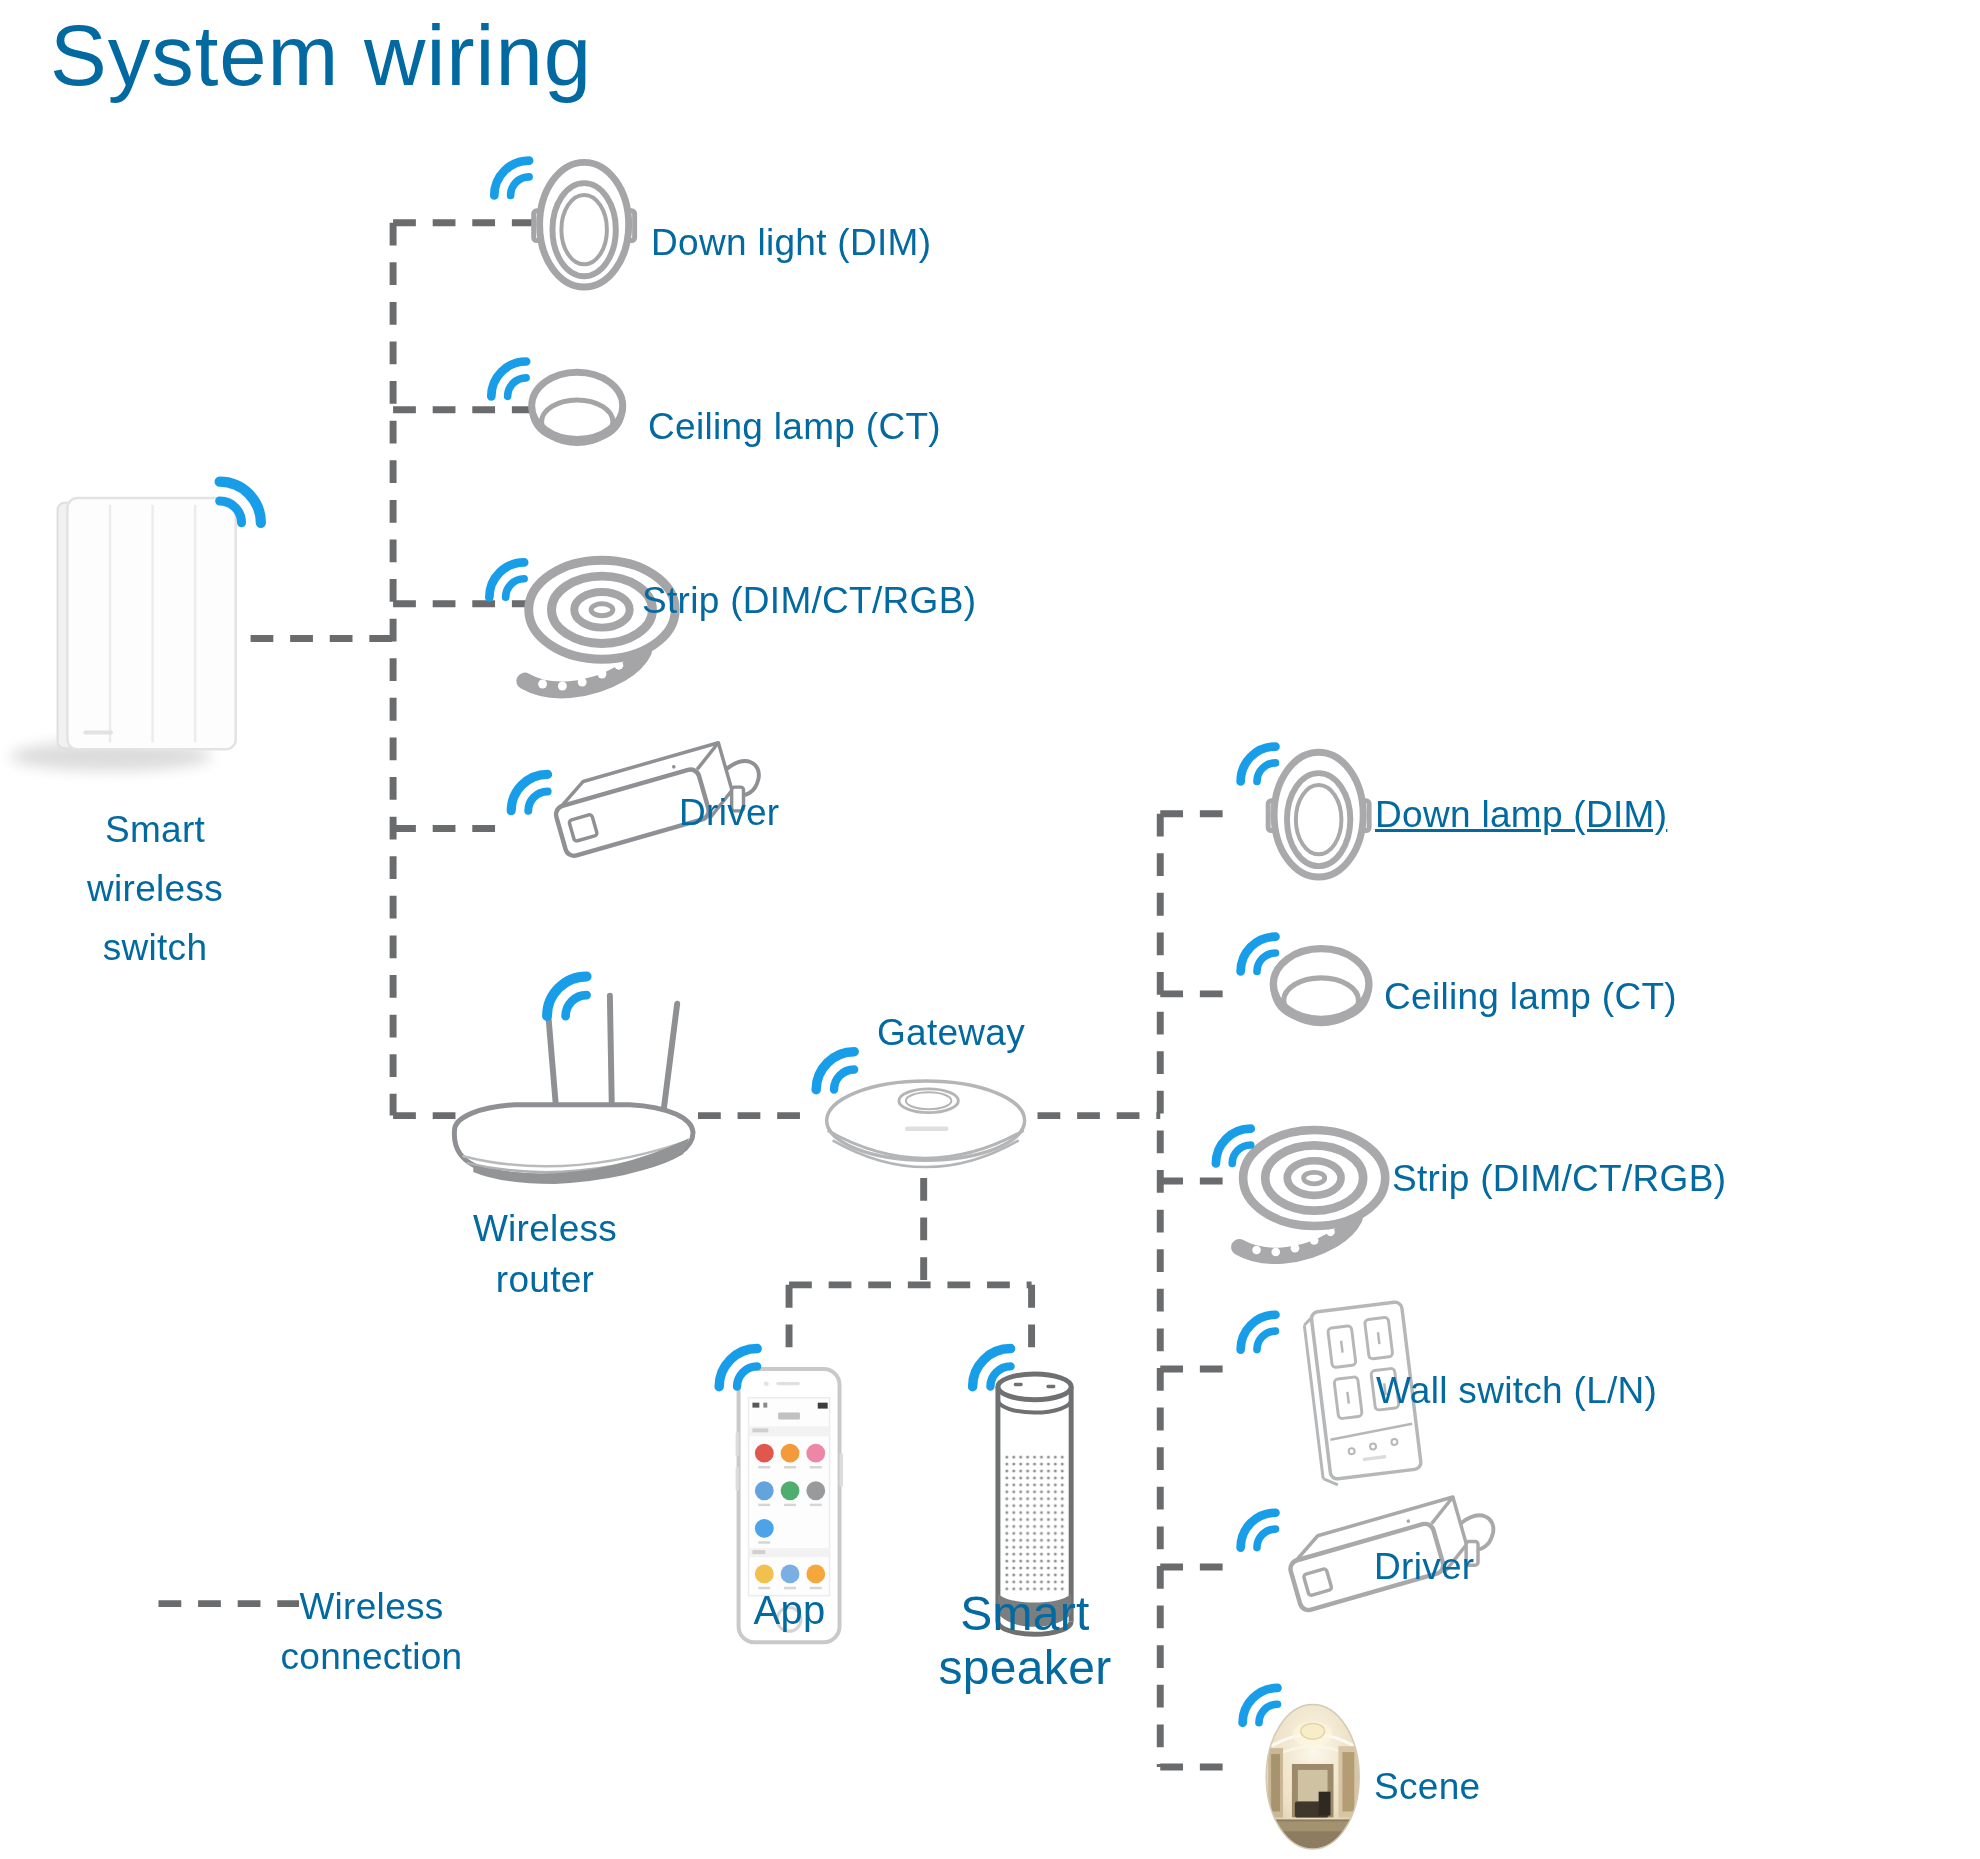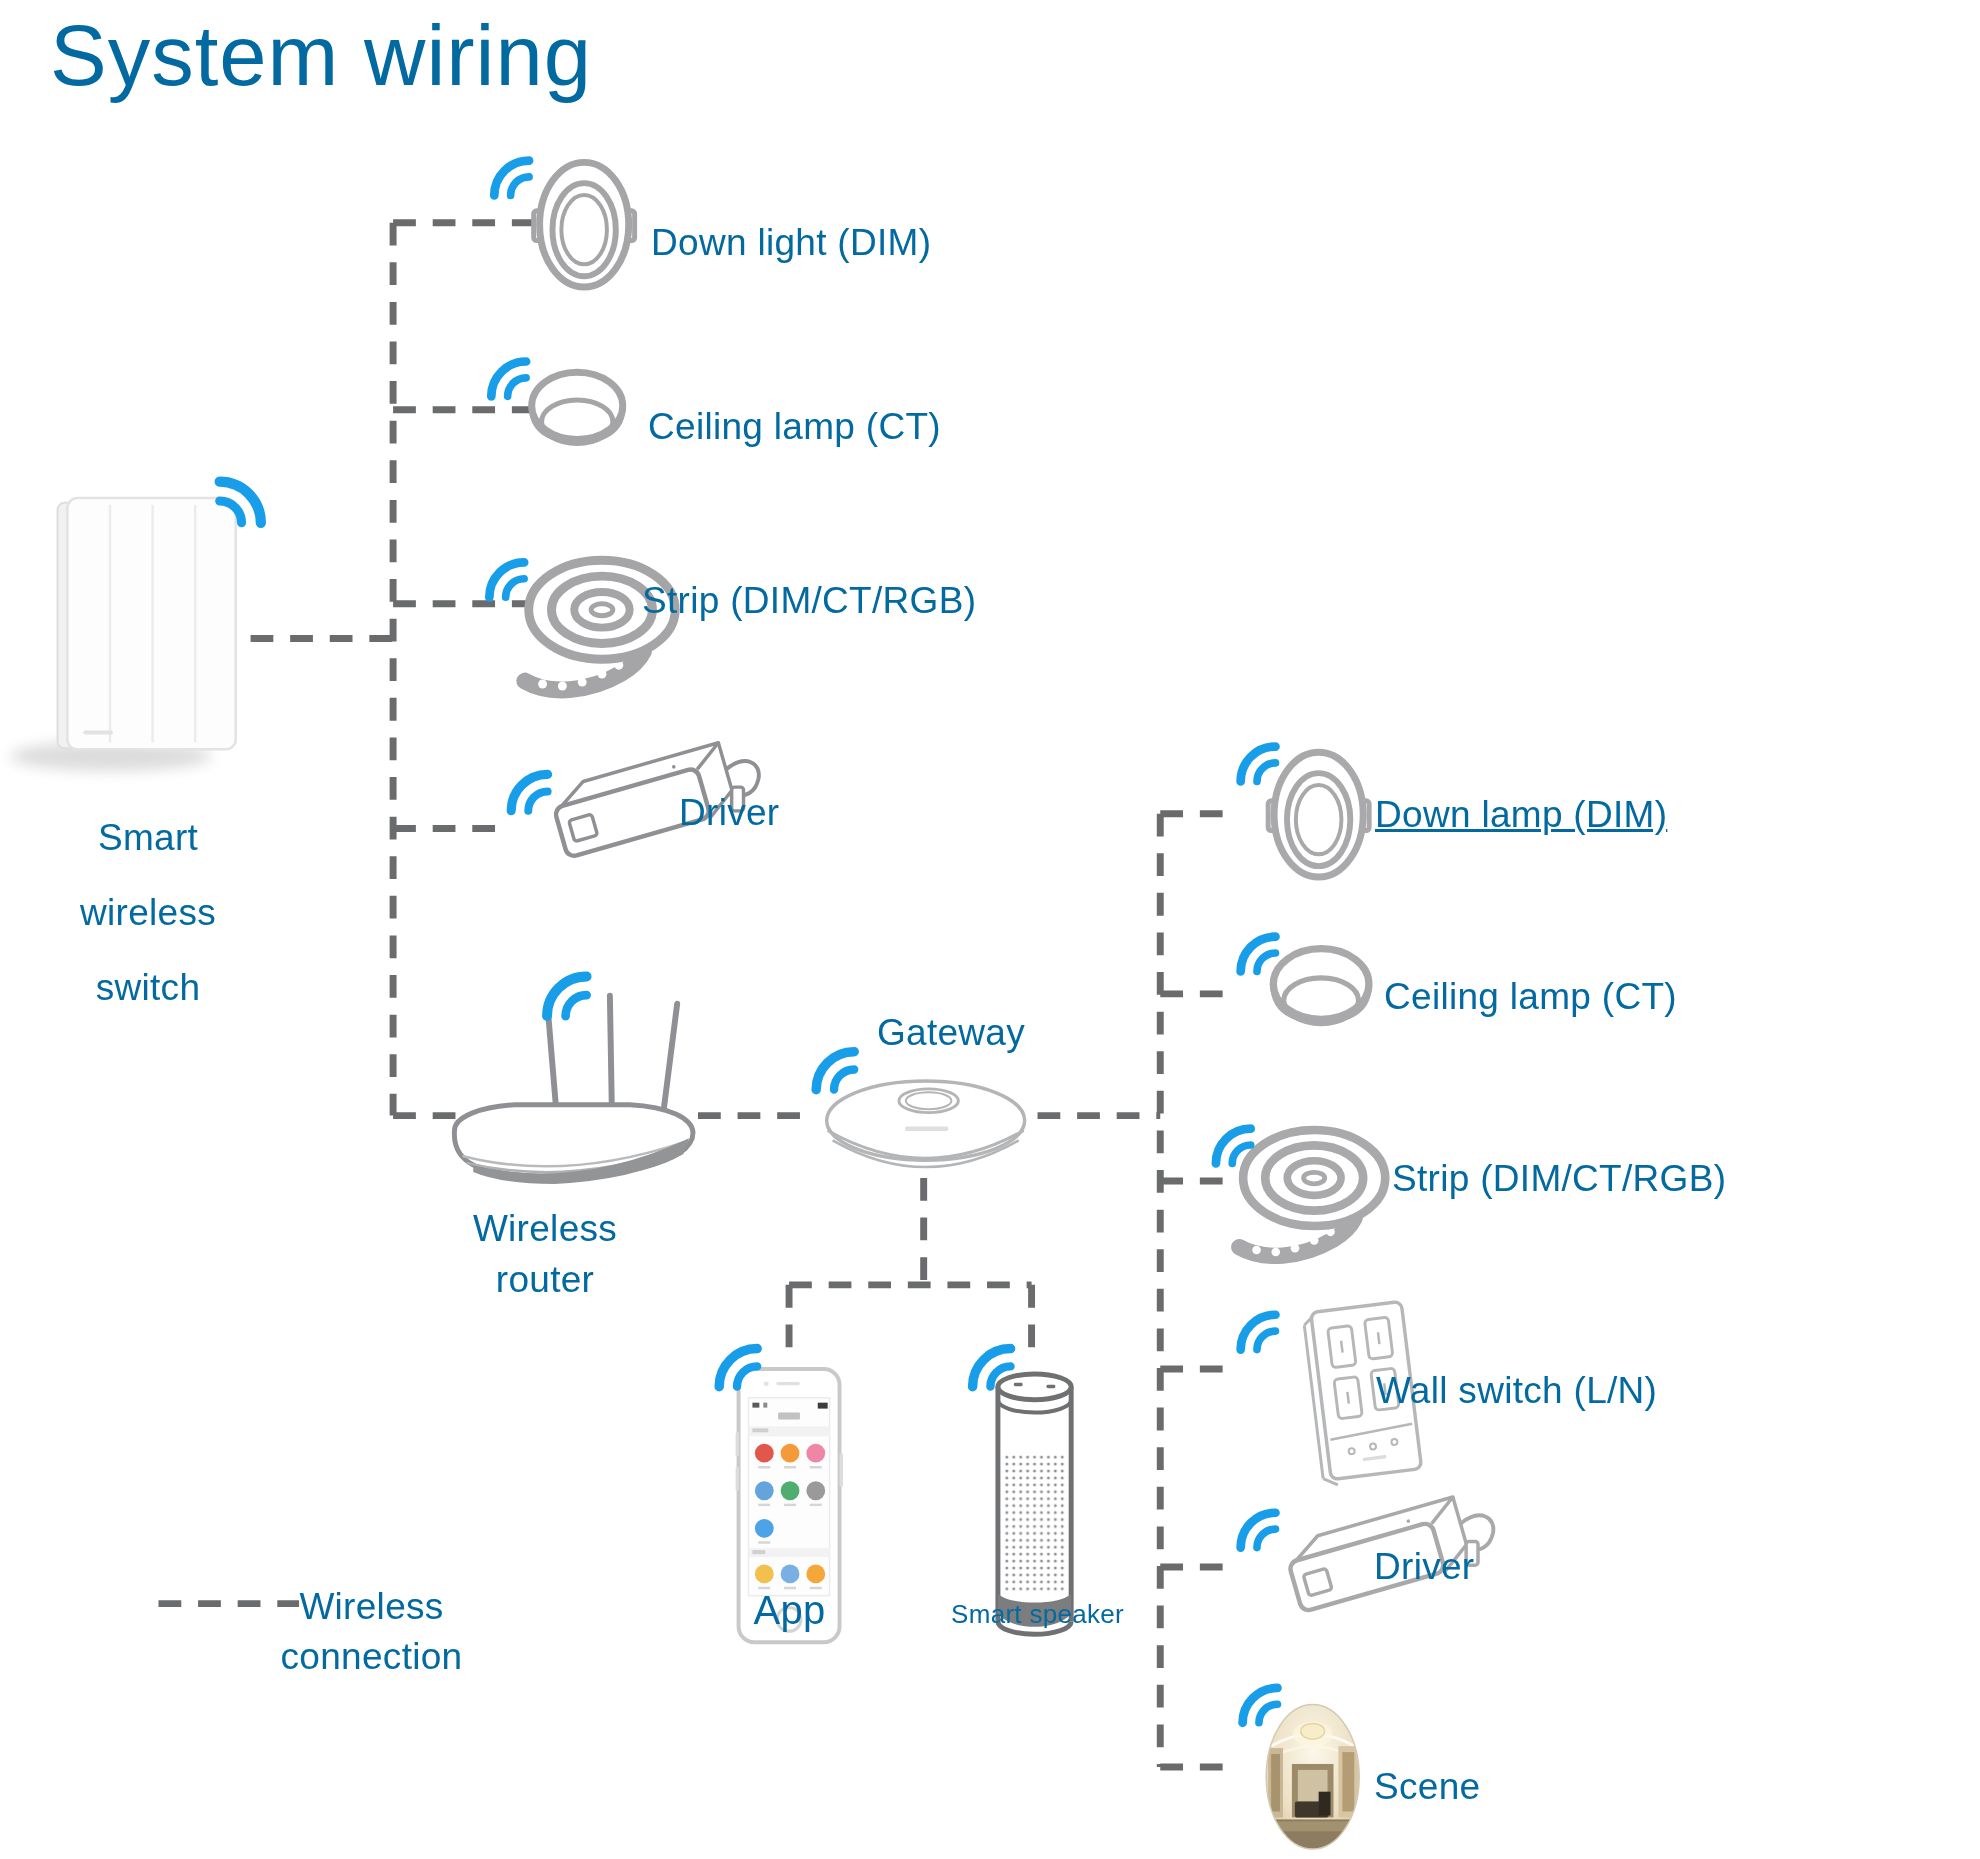--- a/index.html
+++ b/index.html
@@ -259,29 +259,29 @@
   <use href="#wifi" transform="translate(1253,1703) scale(1.1)"></use>
 </svg>
 
 <div id="title">System wiring</div>
 
 <div class="lbl" style="left:651px;top:220px;">Down light (DIM)</div>
 <div class="lbl" style="left:648px;top:404px;">Ceiling lamp (CT)</div>
 <div class="lbl" style="left:642px;top:578px;">Strip (DIM/CT/RGB)</div>
 <div class="lbl" style="left:679px;top:790px;">Driver</div>
 
-<div class="lbl center" style="left:47px;top:800px;width:202px;line-height:75px;">Smart wireless switch</div>
+<div class="lbl center" style="left:54px;top:800px;width:202px;line-height:59px;">Smart wireless switch</div>
 
 <div class="lbl center" style="left:426px;top:1203px;width:238px;line-height:51px;">Wireless router</div>
 
 <div class="lbl center" style="left:842px;top:1010px;width:218px;">Gateway</div>
 
 <div class="lbl center" style="left:735px;top:1587px;width:109px;font-size:40px;">App</div>
 
-<div class="lbl center" style="left:926px;top:1587px;width:198px;font-size:26px;line-height:54px;text-align:right;">Smart speaker</div>
+<div class="lbl center" style="left:926px;top:1587px;width:198px;font-size:48px;line-height:54px;">Smart speaker</div>
 
 <div class="lbl center" style="left:265px;top:1582px;width:213px;line-height:50px;">Wireless connection</div>
 
 <div class="lbl" style="left:1375px;top:792px;text-decoration:underline;">Down lamp (DIM)</div>
 <div class="lbl" style="left:1384px;top:974px;">Ceiling lamp (CT)</div>
 <div class="lbl" style="left:1392px;top:1156px;">Strip (DIM/CT/RGB)</div>
 <div class="lbl" style="left:1376px;top:1368px;">Wall switch (L/N)</div>
 <div class="lbl" style="left:1374px;top:1544px;">Driver</div>
 <div class="lbl" style="left:1374px;top:1764px;">Scene</div>
 

